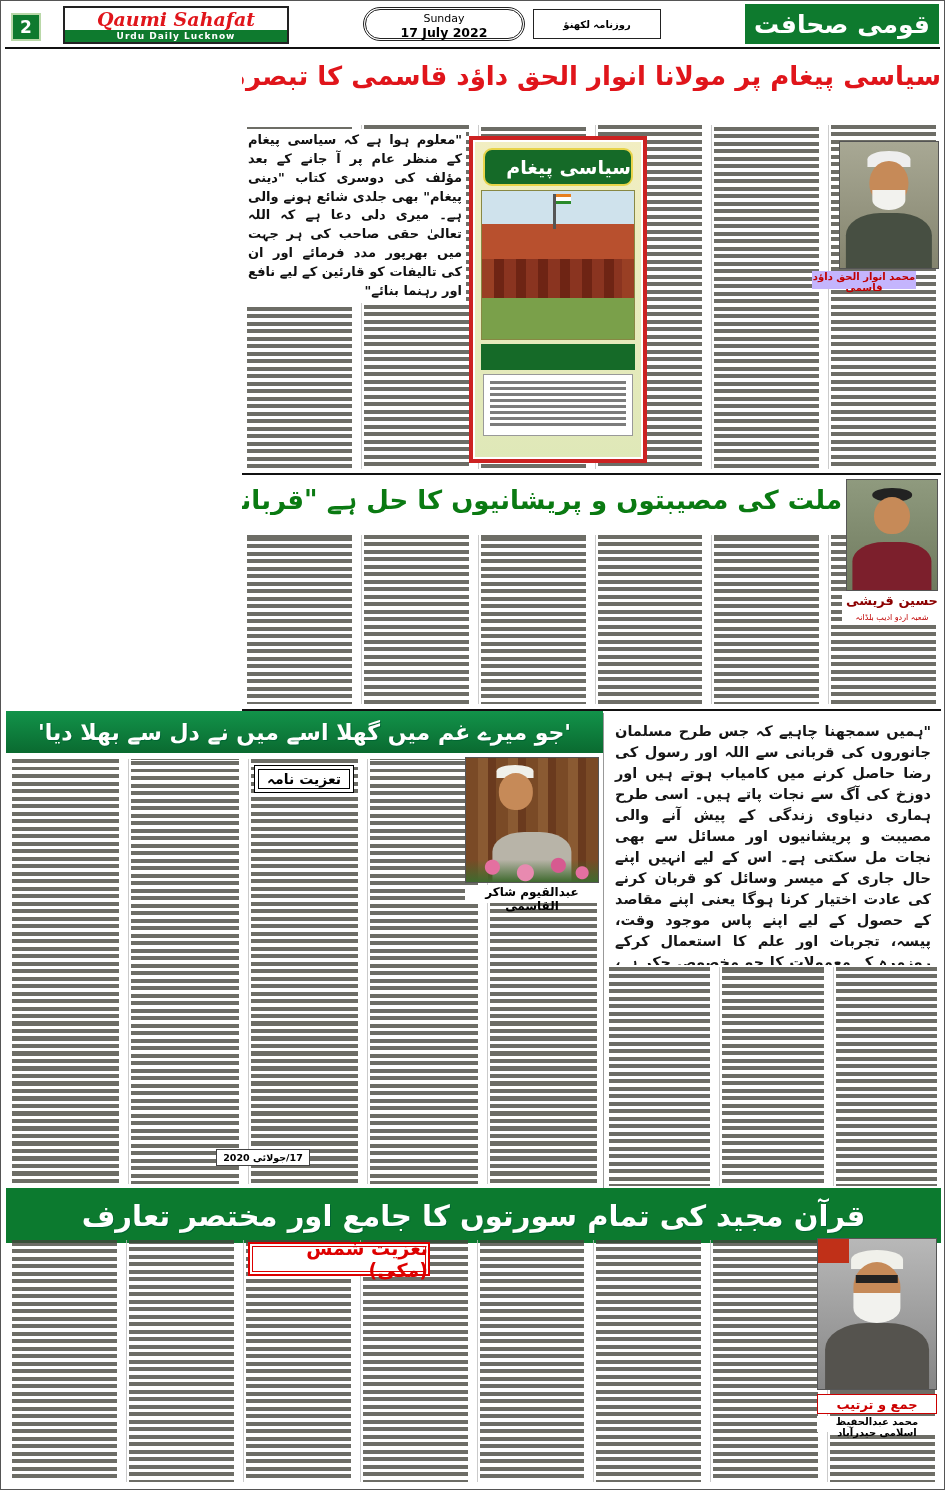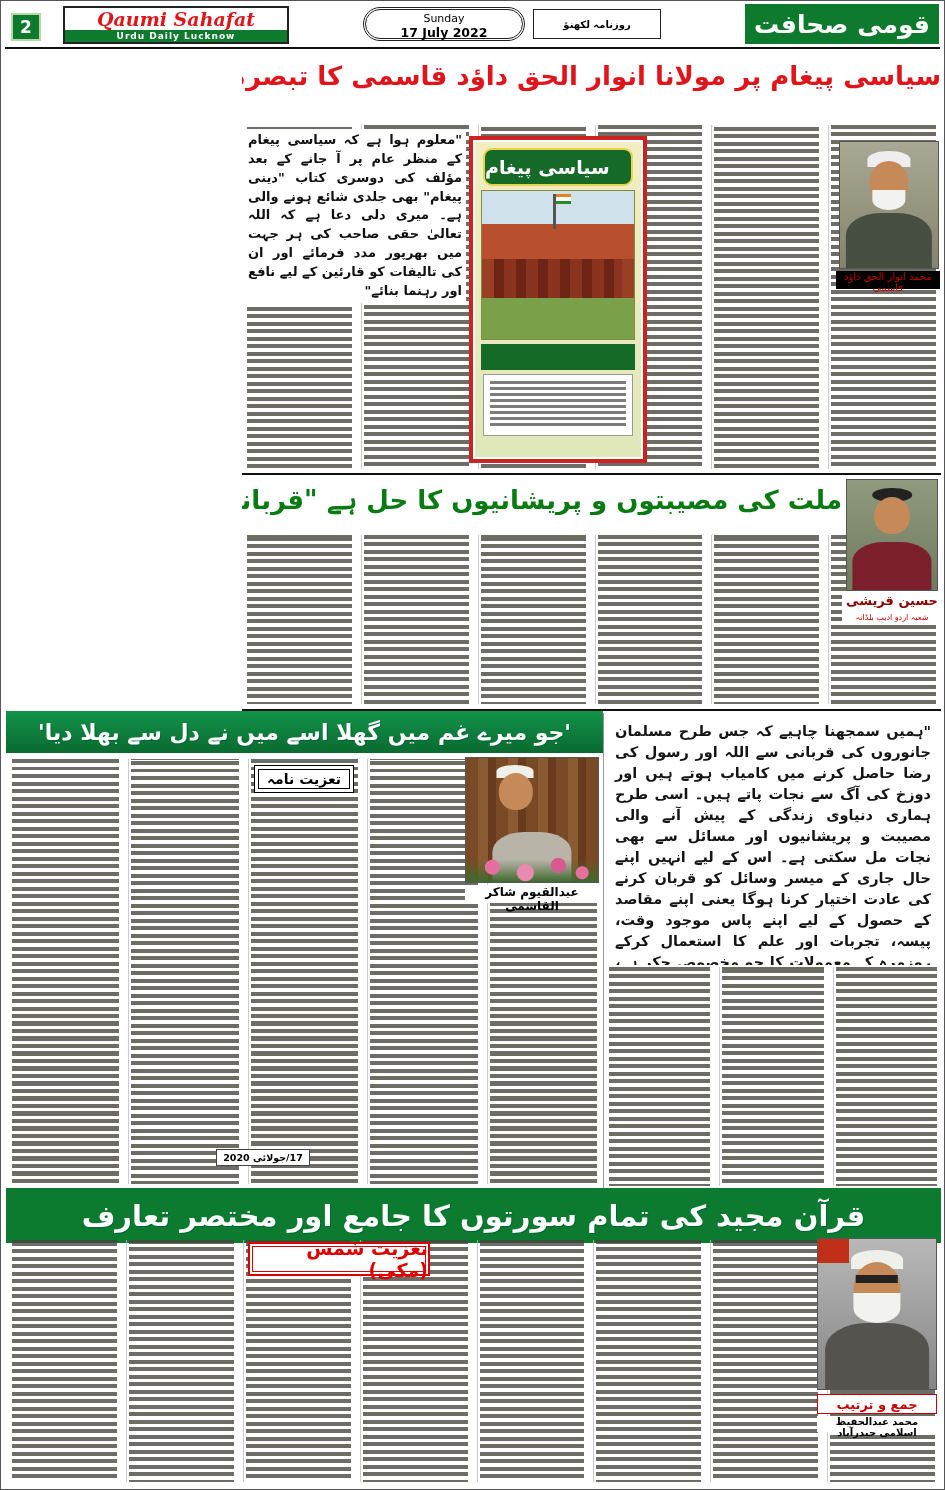--- a/index.html
+++ b/index.html
@@ -72,28 +72,28 @@
   .main-headline{direction:rtl;text-align:center;color:var(--headline_red);font-weight:bold;
                  font-size:26px;line-height:30px;padding-top:12px;white-space:nowrap;overflow:hidden}
   .main-content{position:absolute;left:0;right:0;top:70px;bottom:0}
   .main-content .cols{inset:6px 3px 4px 3px}
   .pullquote{position:absolute;left:2px;top:10px;width:222px;min-height:140px;background:#fff;
              direction:rtl;font-weight:bold;font-size:13px;line-height:1.45;text-align:justify;
              padding:2px 4px;color:#111}
   .photo-main{left:597px;top:22px;width:100px;height:128px;background:linear-gradient(#a8a894,#84846e)}
   .photo-main .ph-cap{background:#eee}
   .photo-main .ph-torso{background:#474f42}
-  .cap-main{position:absolute;left:594px;top:152px;width:104px;height:18px;background:#000000;
-            color:var(--caption_red);font-weight:normal;font-size:10px;text-align:center;direction:rtl}
+  .cap-main{position:absolute;left:570px;top:152px;width:104px;height:18px;background:#c4b5fd;
+            color:var(--caption_red);font-weight:bold;font-size:10px;text-align:center;direction:rtl}
 
   
   .book{position:absolute;left:227px;top:17px;width:178px;height:327px;border:4px solid #c22;
         background:linear-gradient(#f2eec2,#dfe8b8);box-shadow:inset 0 0 0 2px #fff}
   .book-title-band{margin:8px 10px 4px;background:#156a28;border:2px solid #e8d44a;border-radius:9px;
-                   height:38px;display:flex;align-items:center;justify-content:flex-end;
+                   height:38px;display:flex;align-items:center;justify-content:flex-start;
                    color:#fff;font-weight:bold;font-size:19px;direction:rtl}
   .book-art{margin:4px 8px;height:150px;border:1px solid #884;position:relative;
             background:linear-gradient(#cfe2ec 0 22%,#b8502e 22% 46%,#993f24 46% 72%,#7aa04a 72% 100%)}
   .book-art::after{content:"";position:absolute;left:8%;bottom:28%;width:84%;height:26%;
             background:repeating-linear-gradient(90deg,#6e2414 0 10px,#8a3420 10px 22px)}
   .flagpole{position:absolute;left:47%;top:2%;width:3px;height:24%;background:#555}
   .flagcloth{position:absolute;left:49%;top:2%;width:15px;height:10px;
              background:linear-gradient(#e88020 33%,#fff 33% 66%,#2a8a2a 66%)}
   .book-band2{margin:2px 8px;height:26px;background:#156a28}
   .book-footer{margin:4px 10px;height:62px;background:#fff;border:1px solid #999;position:relative}

